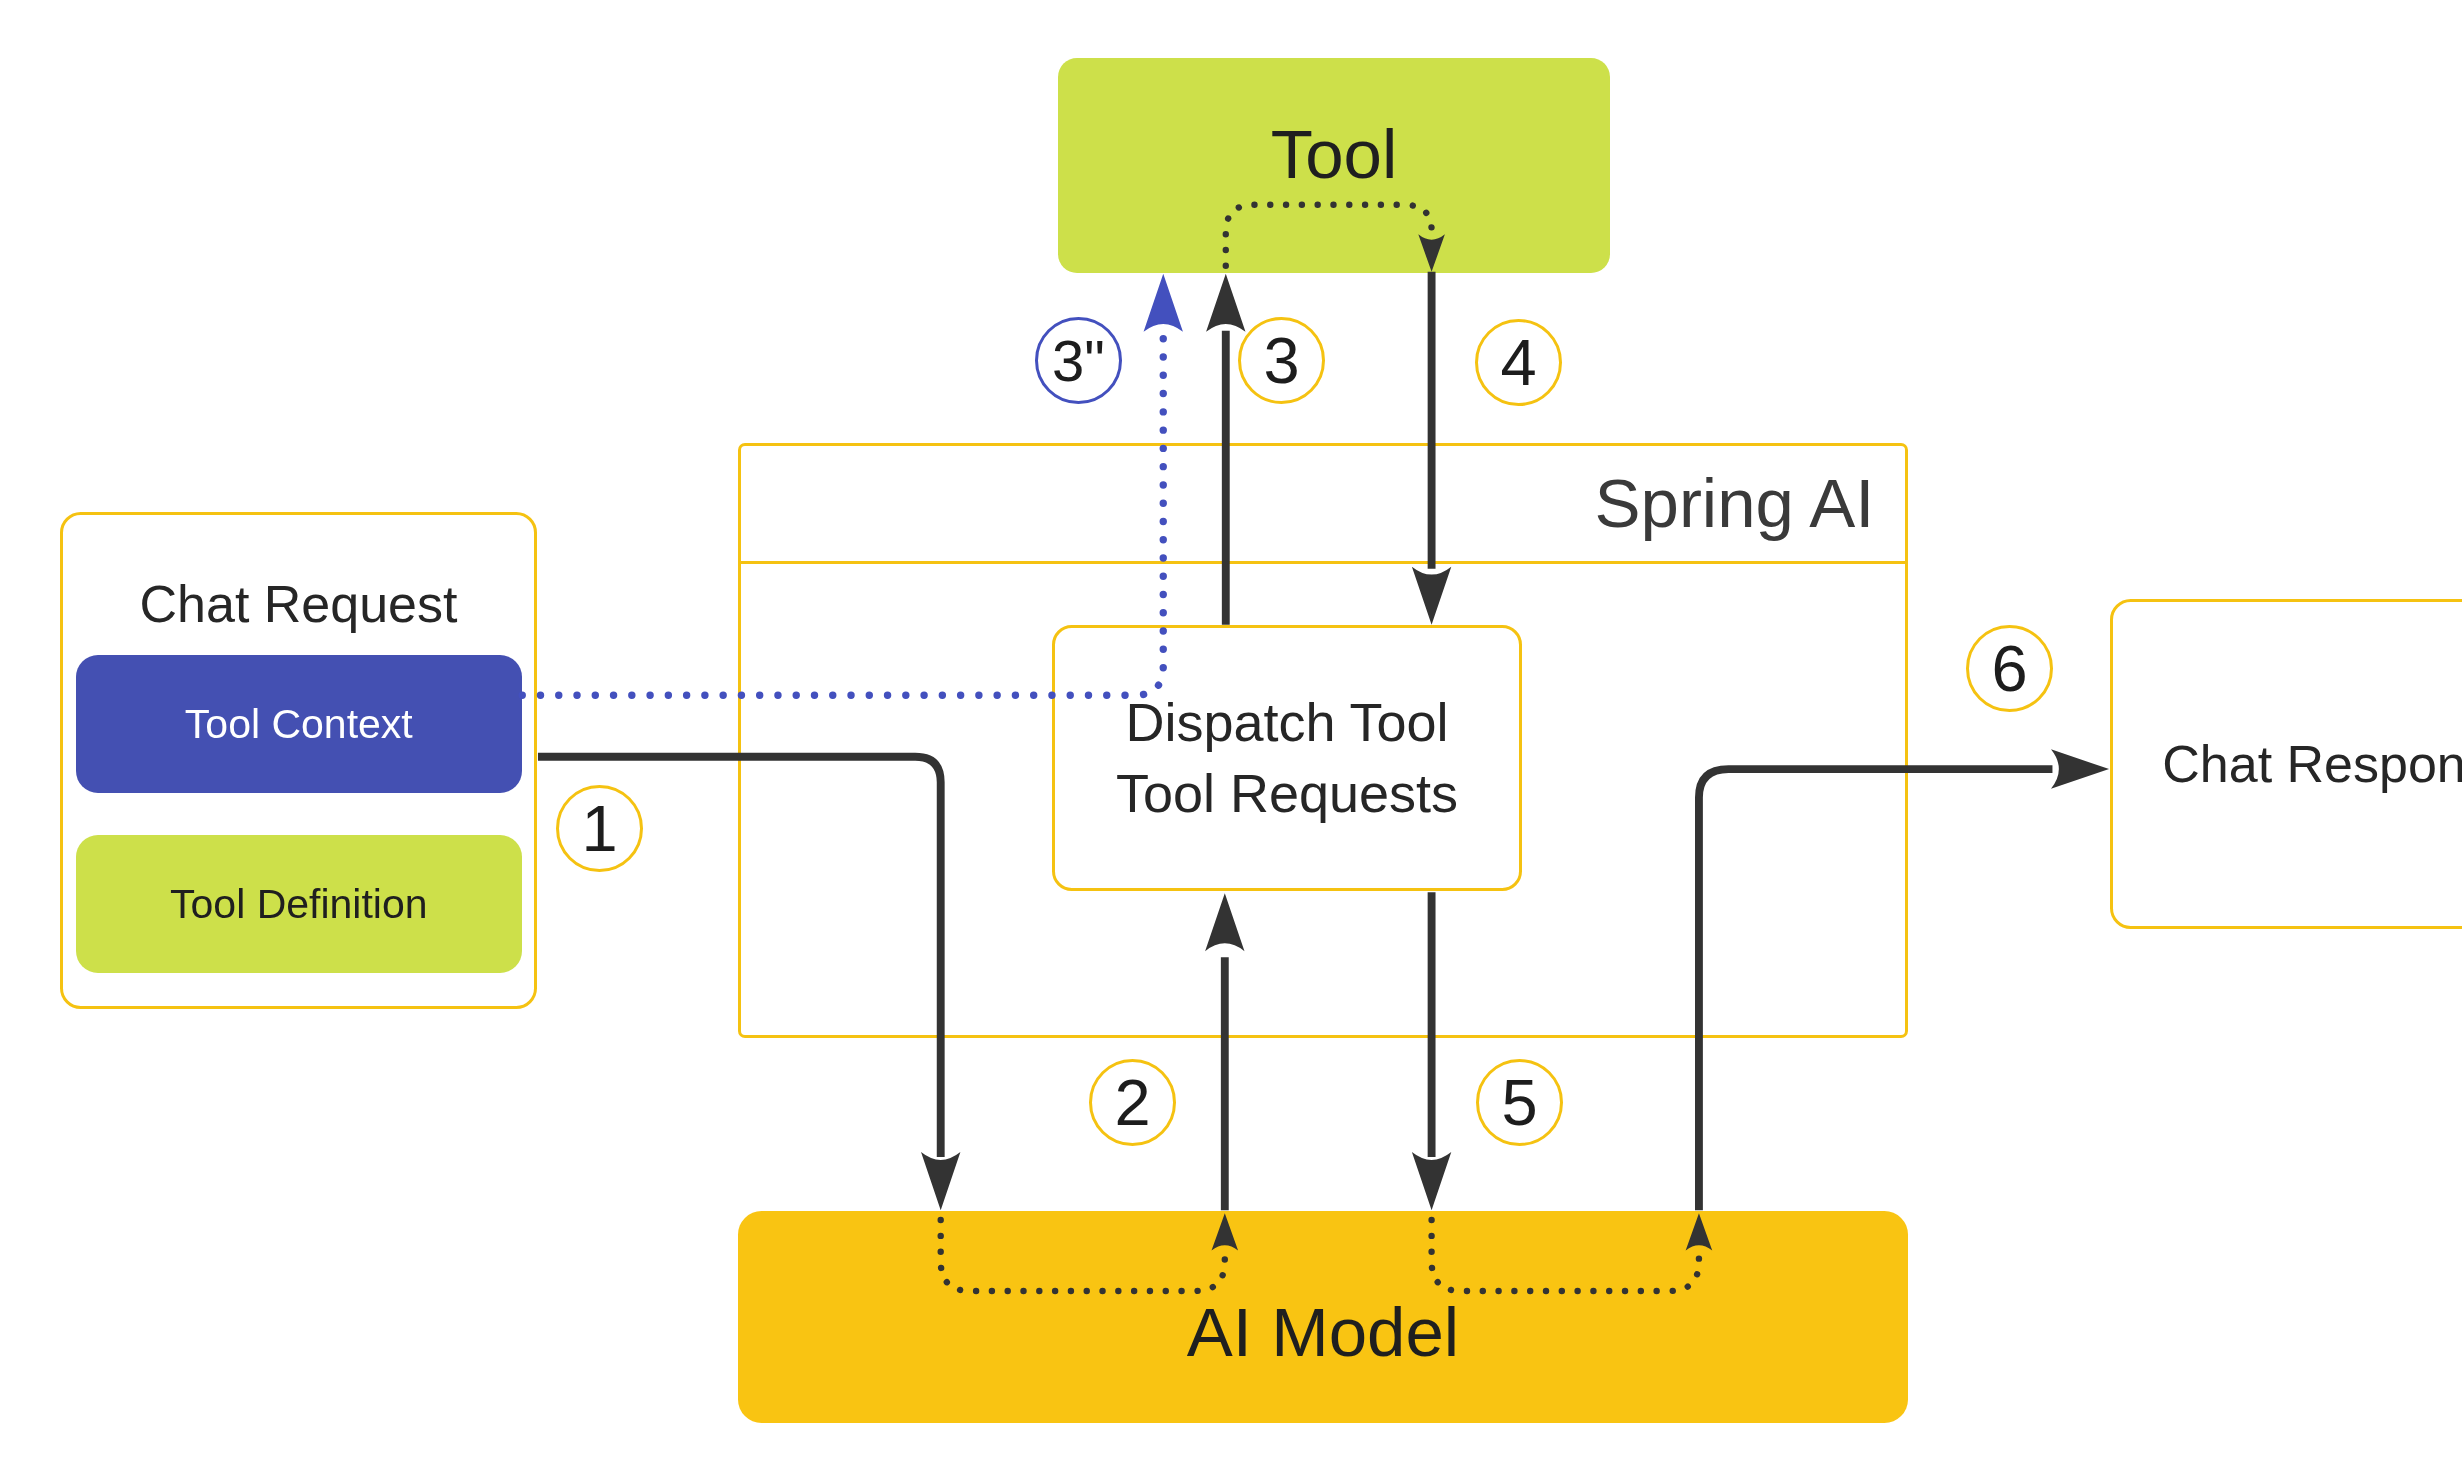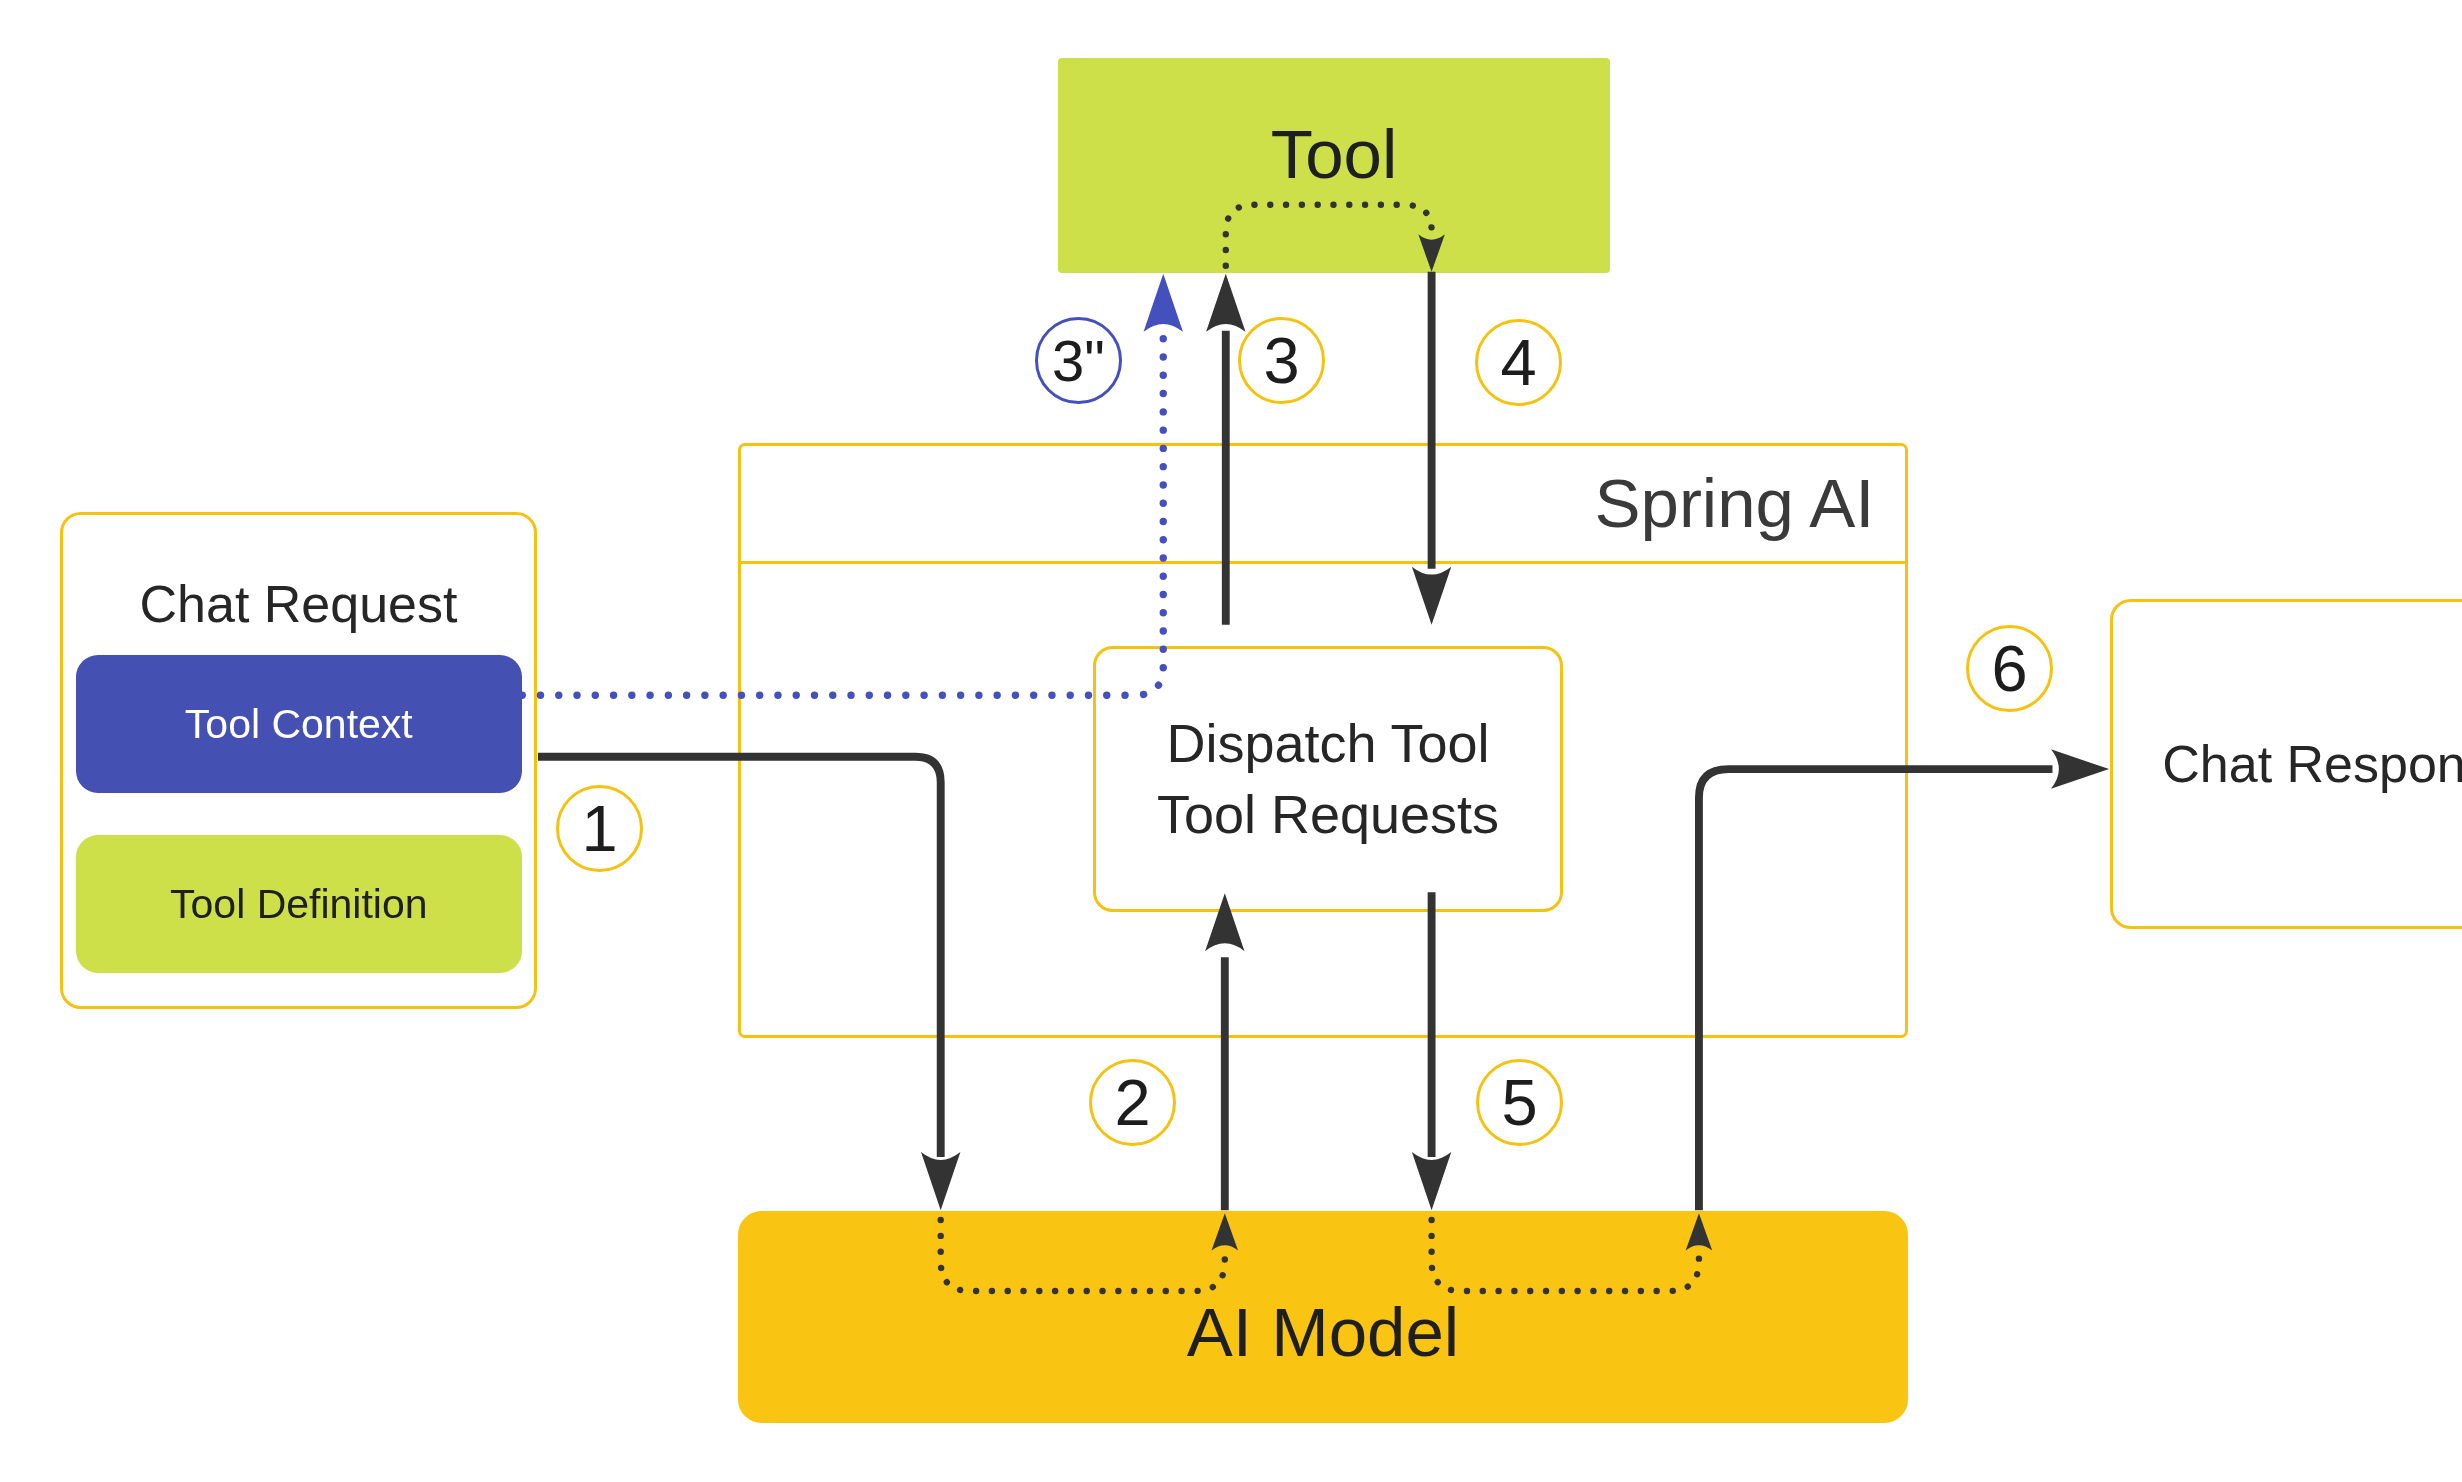--- a/index.html
+++ b/index.html
@@ -14,21 +14,21 @@
     --bg:#FFFFFF;
   }
   html,body{margin:0;padding:0;background:var(--bg);}
   .canvas{
     position:relative;width:2617px;height:1482px;background:var(--bg);
     font-family:"Liberation Sans","DejaVu Sans",sans-serif;color:var(--text-dark);
     overflow:hidden;
   }
   .box{position:absolute;box-sizing:border-box;}
   .node-tool{
-    left:1058px;top:58px;width:552px;height:215px;border-radius:4px;
+    left:1058px;top:58px;width:552px;height:215px;border-radius:19px;
     background:var(--green-fill);display:flex;align-items:center;justify-content:center;
     padding-bottom:22.7px;font-size:69px;color:#1f1f1f;
   }
   .node-chat-request{
     left:60px;top:512px;width:477px;height:497px;border-radius:20.7px;
     background:#fff;border:3px solid var(--gold);
   }
   .cr-title{position:absolute;left:0;top:52px;width:100%;height:74px;
     display:flex;align-items:center;justify-content:center;font-size:52px;}
   .chip{position:absolute;left:12.8px;width:446px;height:138px;border-radius:22px;
@@ -39,24 +39,24 @@
     left:738px;top:443px;width:1170px;height:595px;border-radius:7px;
     border:3px solid var(--gold);background:transparent;
   }
   .spring-header{
     position:absolute;left:0;top:0;width:100%;height:118px;box-sizing:border-box;
     border-bottom:3px solid var(--gold);
     display:flex;align-items:center;justify-content:flex-end;
     padding-right:30.5px;font-size:69px;color:#3a3a3a;
   }
   .node-dispatch{
-    left:1093px;top:625px;width:470px;height:266px;border-radius:19.7px;
+    left:1052px;top:625px;width:470px;height:266px;border-radius:19.7px;
     background:#fff;border:3px solid var(--gold);
     display:flex;flex-direction:column;align-items:center;justify-content:center;
-    font-size:54px;line-height:71px;text-align:center;margin-top:21px;
+    font-size:54px;line-height:71px;text-align:center;
   }
   .node-ai-model{
     left:738px;top:1211px;width:1170px;height:212px;border-radius:23.6px;
     background:var(--gold-fill);display:flex;align-items:center;justify-content:center;
     padding-top:30px;font-size:69px;color:#1f1f1f;
   }
   .node-chat-response{
     left:2110px;top:599px;width:463px;height:330px;border-radius:20.7px;
     background:#fff;border:3px solid var(--gold);
     display:flex;align-items:center;justify-content:center;font-size:52px;

